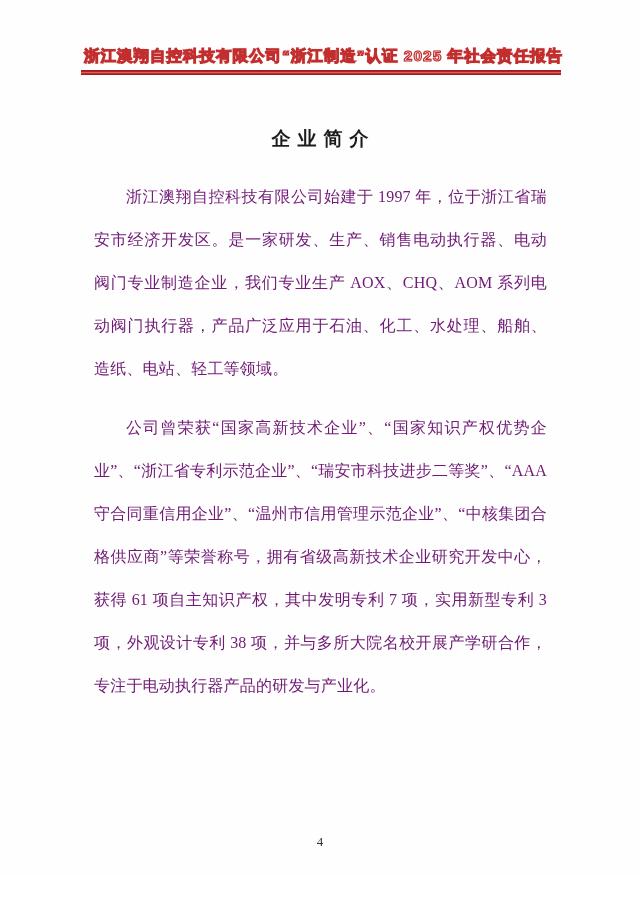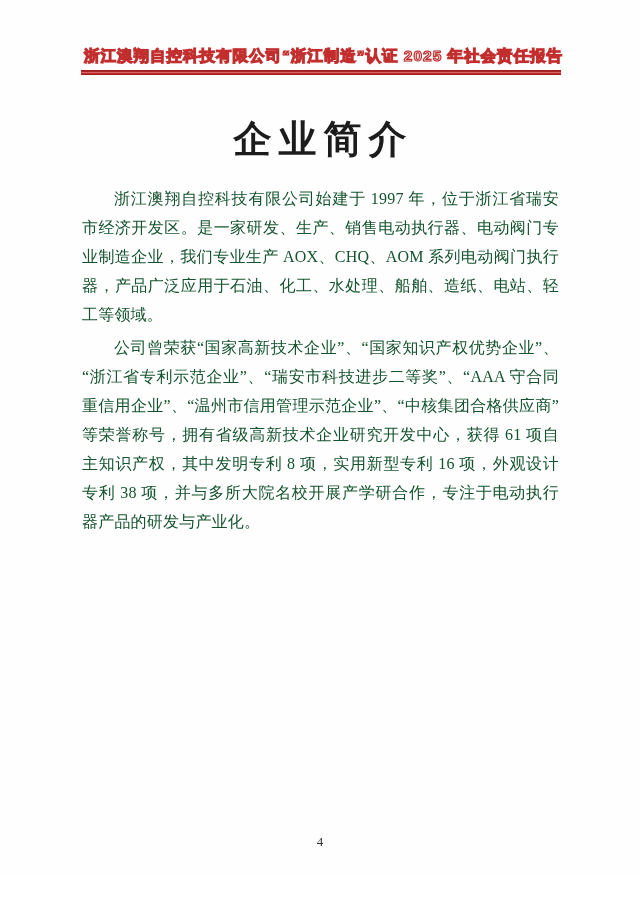--- a/index.html
+++ b/index.html
@@ -35,39 +35,39 @@
   }
   .header-rule {
     height: 5px;
     margin: 3px 79px 0 81px;
     background: linear-gradient(180deg, #a31d1d 0%, #a31d1d 28%, #e06060 45%, #e06060 58%, #a31d1d 75%, #a31d1d 100%);
   }
   .doc-title {
     margin-top: 44px;
     text-align: center;
     font-family: "Liberation Sans", "DejaVu Sans", sans-serif;
-    font-size: 38px;
+    font-size: 19px;
     font-weight: 700;
     letter-spacing: 7px;
     text-indent: 7px; 
     color: #1c1c1c;
     line-height: 40px;
   }
   .body-text {
     margin: 12px 77px 0 78px;
   }
   .body-text p {
-    margin: 4px;
+    margin: 16px;
     font-size: 16px;
-    line-height: 29px;
+    line-height: 43px;
     text-align: justify;
     text-justify: inter-ideograph;
     text-indent: 2em;
     letter-spacing: 0.2px;
-    color: #14532d;
+    color: #701a75;
   }
   .page-footer {
     position: absolute;
     left: 0;
     bottom: 26px;
     width: 100%;
     text-align: center;
     font-size: 13px;
     color: #333333;
   }
@@ -81,18 +81,18 @@
     <span class="header-text">浙江澳翔自控科技有限公司</span>
     <span class="header-text">“浙江制造”认证 2025 年社会责任报告</span>
   </div>
 
   <div class="header-rule"></div>
 
   <h1 class="doc-title">企业简介</h1>
 
   <div class="body-text">
     <p>浙江澳翔自控科技有限公司始建于 1997 年，位于浙江省瑞安市经济开发区。是一家研发、生产、销售电动执行器、电动阀门专业制造企业，我们专业生产 AOX、CHQ、AOM 系列电动阀门执行器，产品广泛应用于石油、化工、水处理、船舶、造纸、电站、轻工等领域。</p>
-    <p>公司曾荣获“国家高新技术企业”、“国家知识产权优势企业”、“浙江省专利示范企业”、“瑞安市科技进步二等奖”、“AAA 守合同重信用企业”、“温州市信用管理示范企业”、“中核集团合格供应商”等荣誉称号，拥有省级高新技术企业研究开发中心，获得 61 项自主知识产权，其中发明专利 8 项，实用新型专利 16 项，外观设计专利 38 项，并与多所大院名校开展产学研合作，专注于电动执行器产品的研发与产业化。</p>
+    <p>公司曾荣获“国家高新技术企业”、“国家知识产权优势企业”、“浙江省专利示范企业”、“瑞安市科技进步二等奖”、“AAA 守合同重信用企业”、“温州市信用管理示范企业”、“中核集团合格供应商”等荣誉称号，拥有省级高新技术企业研究开发中心，获得 61 项自主知识产权，其中发明专利 7 项，实用新型专利 3 项，外观设计专利 38 项，并与多所大院名校开展产学研合作，专注于电动执行器产品的研发与产业化。</p>
   </div>
 
   <div class="page-footer">4</div>
 
 </div>
 
 </body></html>

